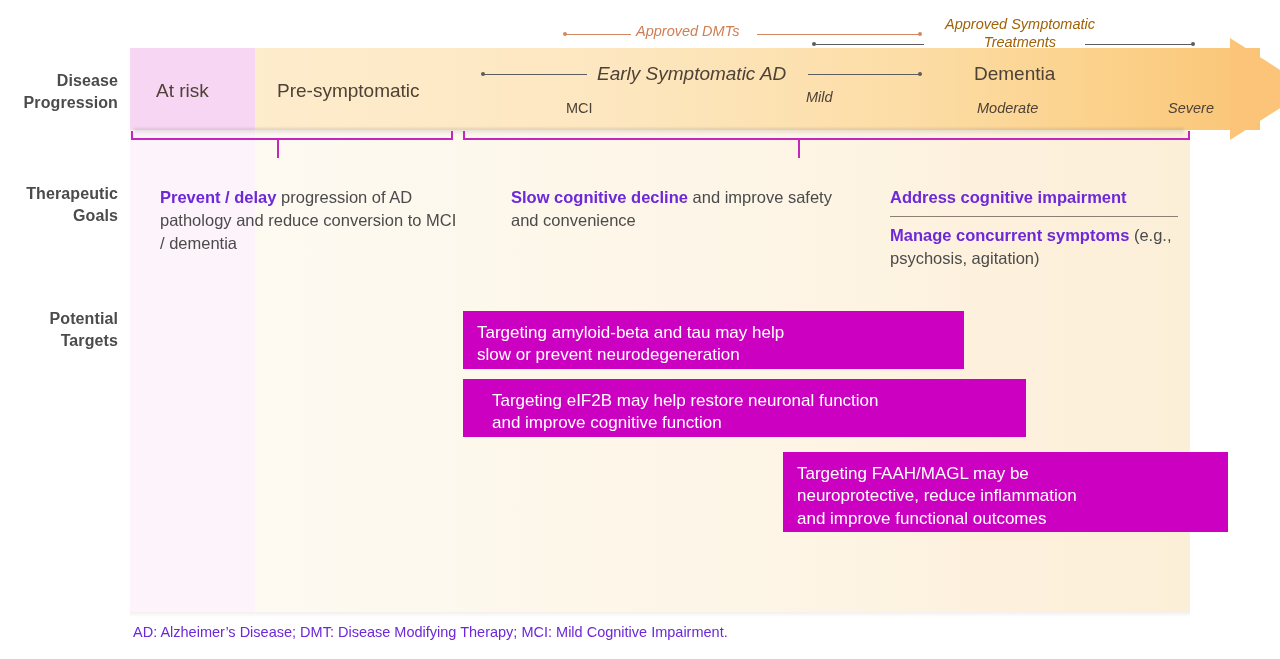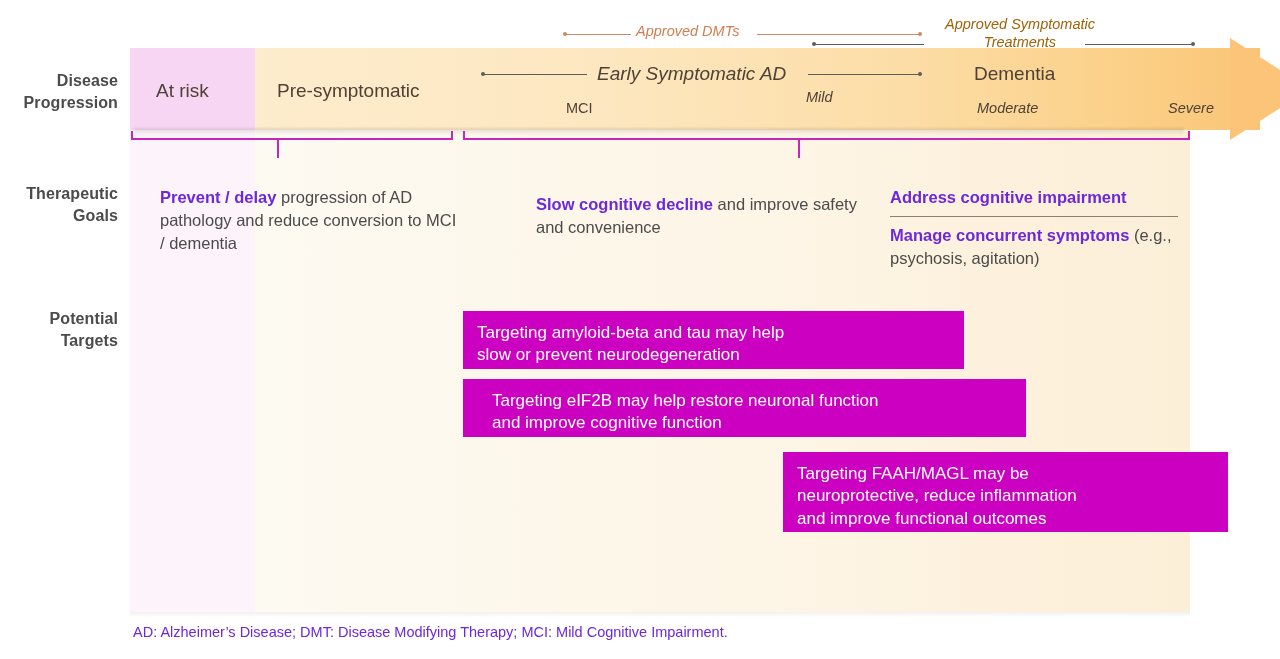--- a/index.html
+++ b/index.html
@@ -66,21 +66,21 @@
 
   
   .brk{position:absolute;}
   .brk-h{position:absolute;height:2px;background:#c627bb;}
   .brk-v{position:absolute;width:2px;background:#c627bb;}
 
   
   .goal{position:absolute;font-size:16.5px;line-height:1.38;color:#4b4b4b;}
   .goal b{color:#6d28d9;font-weight:bold;}
   #goal-1{left:160px;top:186px;width:300px;}
-  #goal-2{left:536px;top:186px;width:330px;margin-top:7px;}
+  #goal-2{left:511px;top:186px;width:330px;}
   #goal-3{left:890px;top:186px;width:300px;}
   #goal-4{left:890px;top:224px;width:300px;}
   .goal-rule{position:absolute;left:890px;top:216px;width:288px;height:1px;background:#8d7f74;}
 
   
   .tbox{position:absolute;background:#cc00c0;color:#ffffff;
     font-size:17px;line-height:1.32;padding:11px 14px 12px 14px;box-sizing:border-box;}
   .tbox b{font-weight:normal;}
   .tbox sub{font-size:11px;vertical-align:baseline;position:relative;top:3px;font-weight:bold;}
   #tbox-1{left:463px;top:311px;width:501px;height:58px;}

